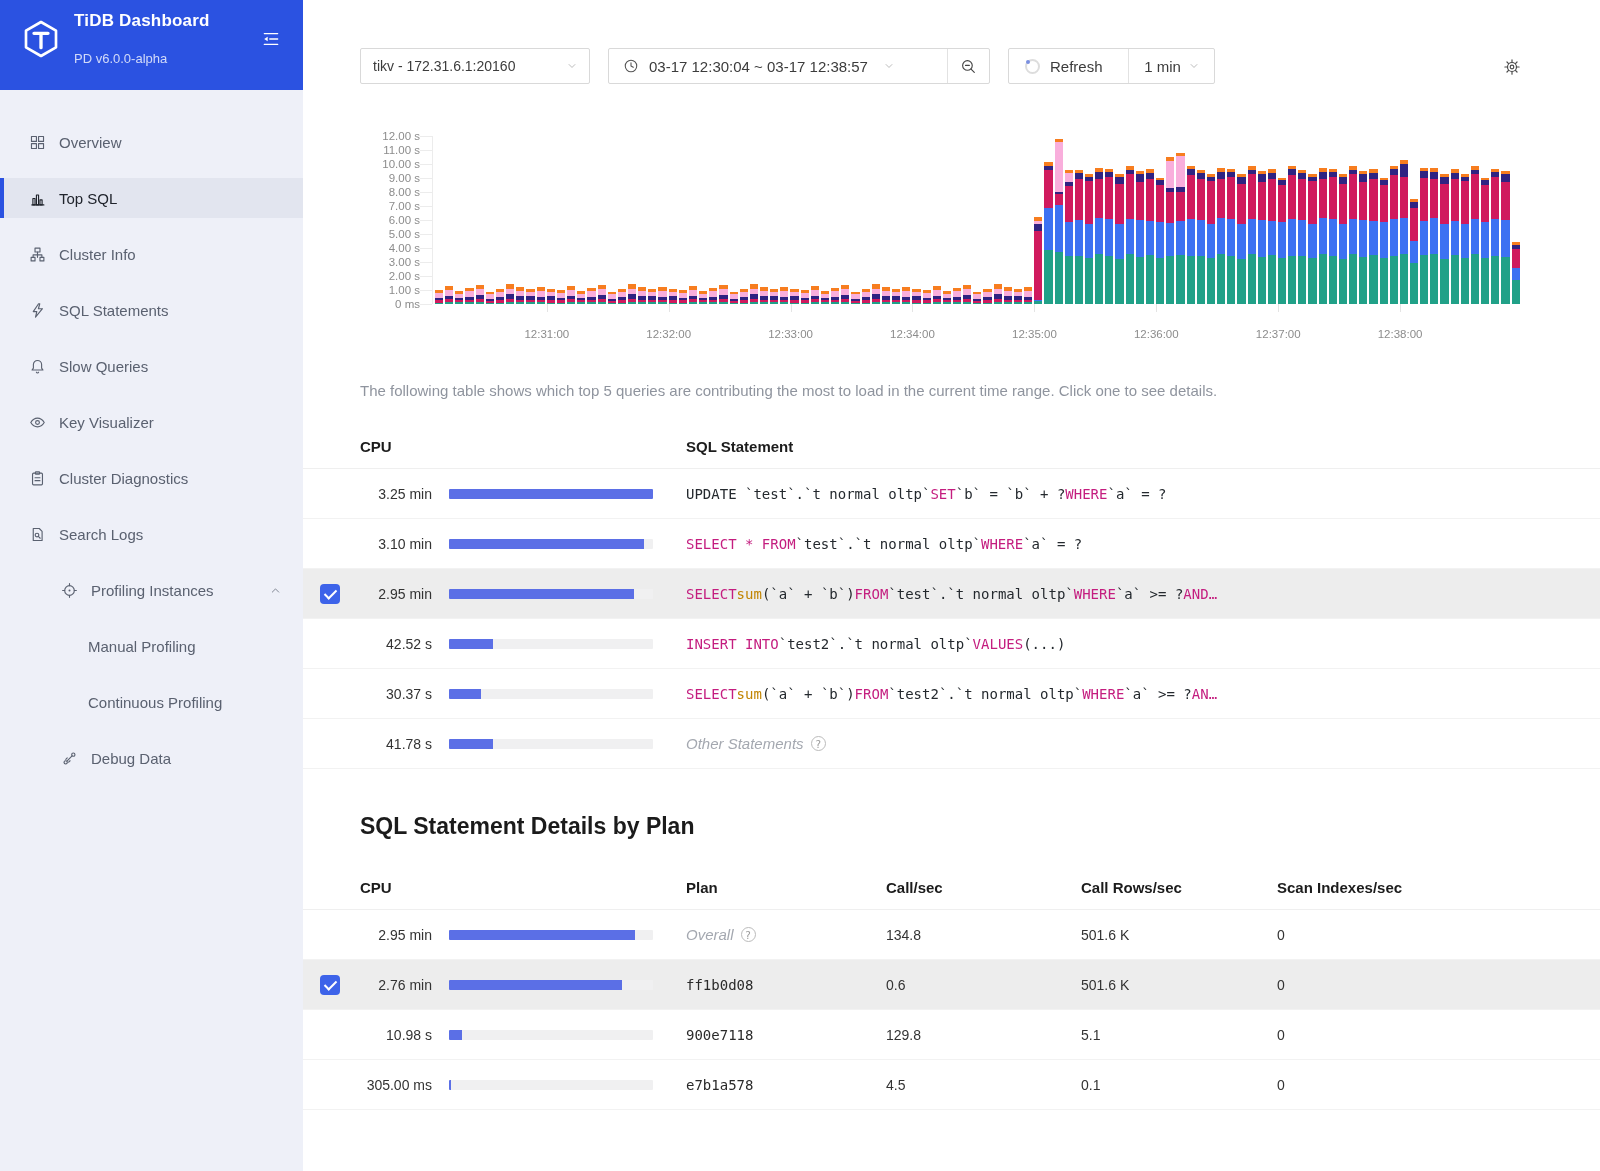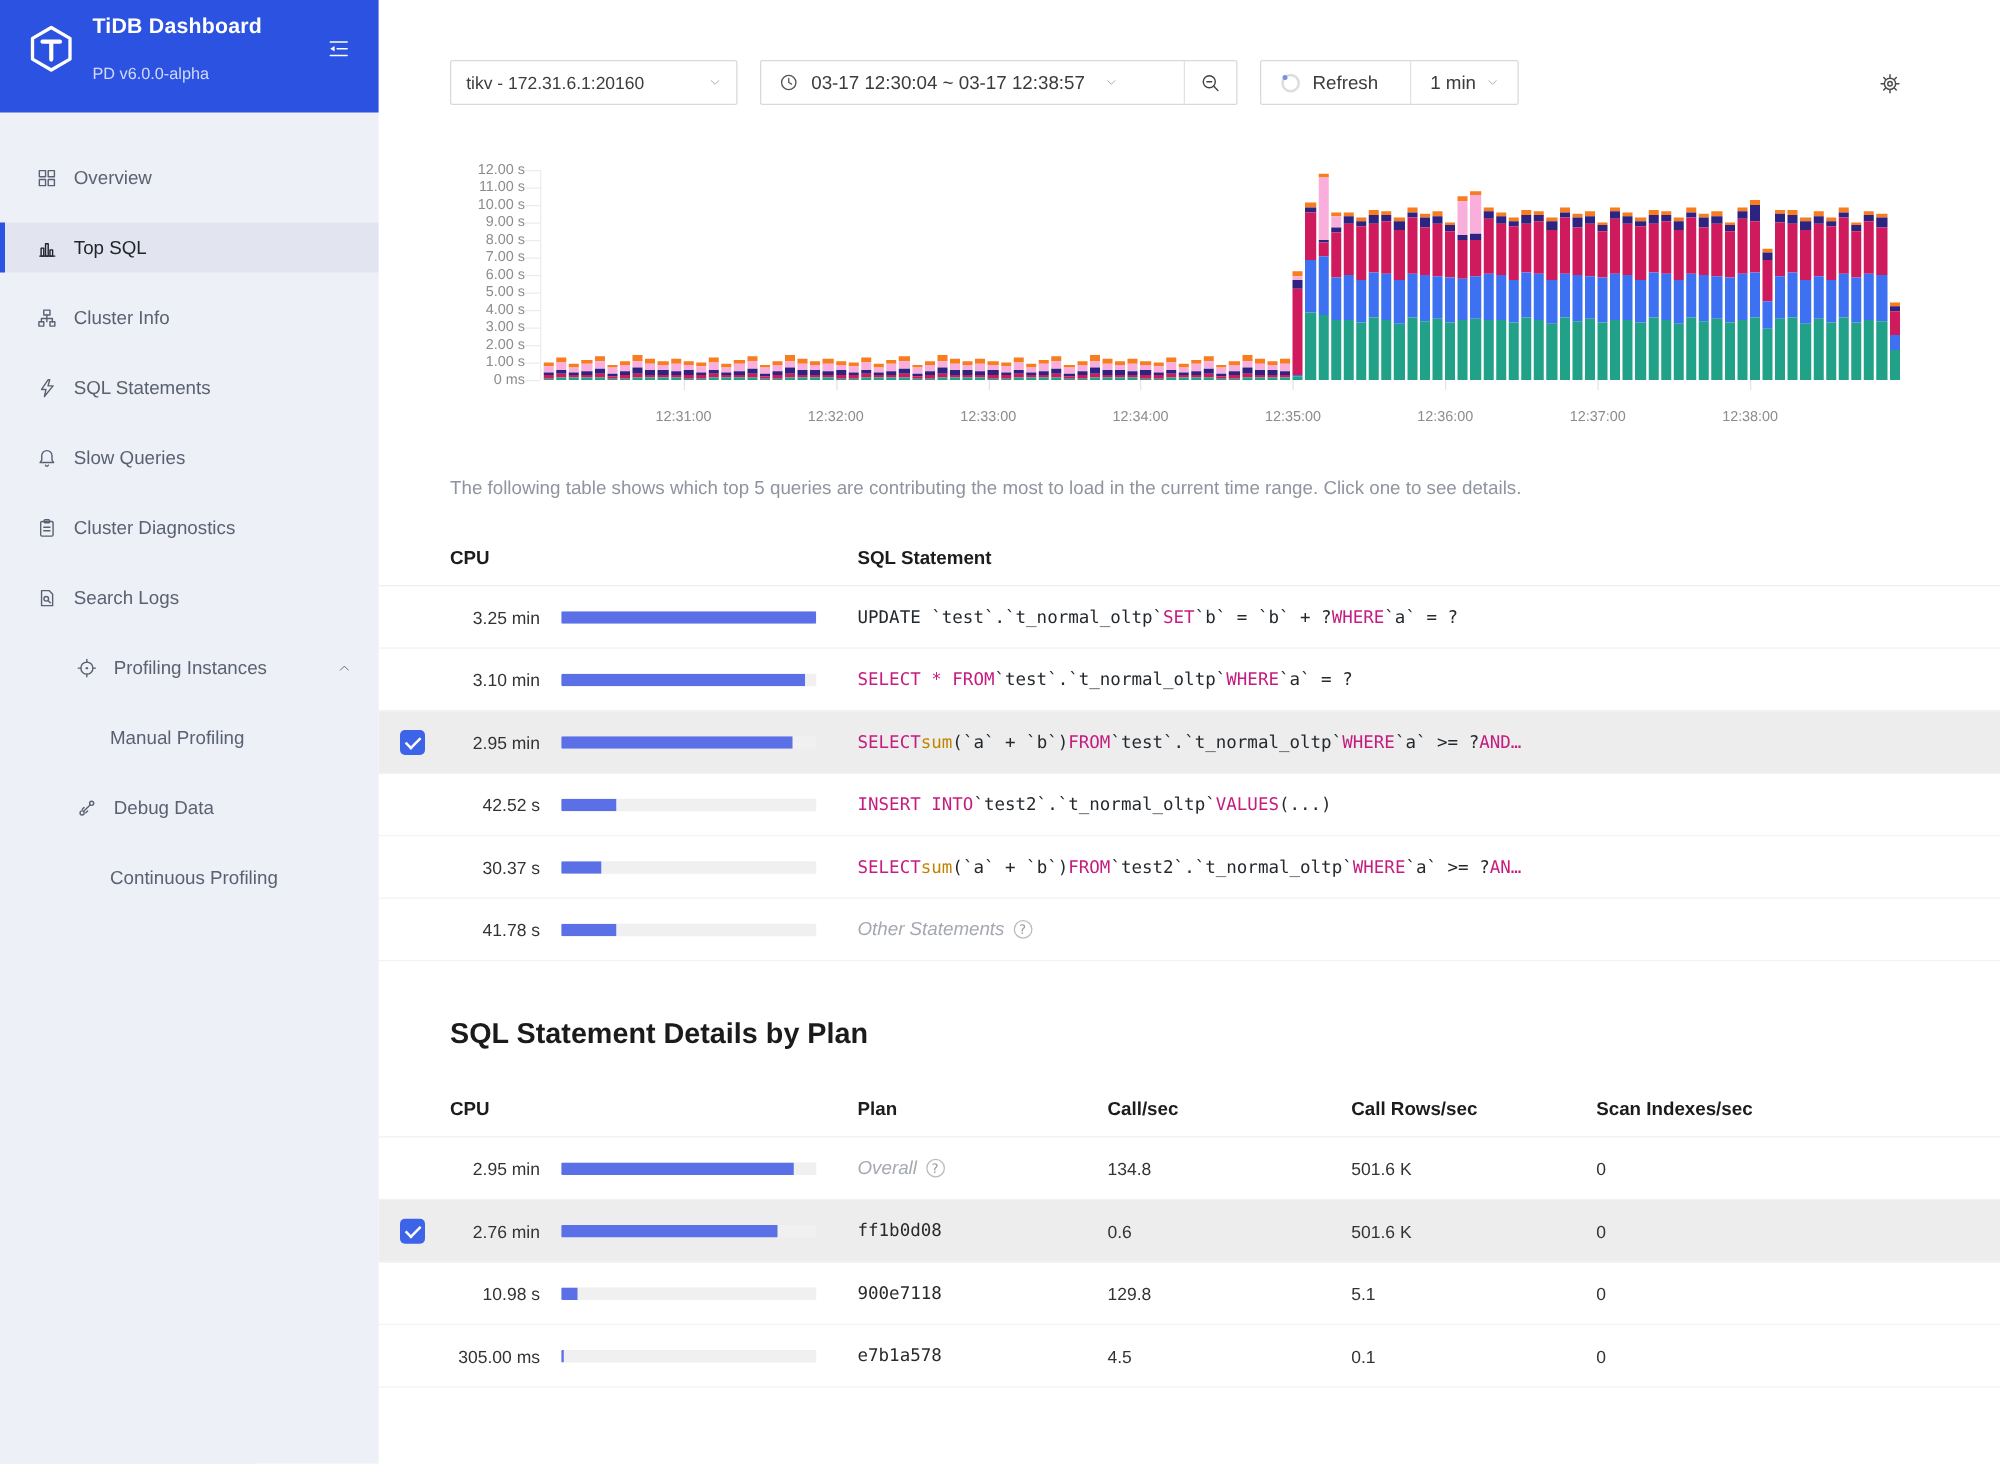--- a/index.html
+++ b/index.html
@@ -216,20 +216,26 @@
           <span>SQL Statements</span>
         </div>
         <div class="nav-item lvl1">
           <svg class="icon ni-icon">
             <use href="#sym-bell-icon"></use>
           </svg>
           <span>Slow Queries</span>
         </div>
         <div class="nav-item lvl1">
           <svg class="icon ni-icon">
+            <use href="#sym-eye-icon"></use>
+          </svg>
+          <span>Key Visualizer</span>
+        </div>
+        <div class="nav-item lvl1">
+          <svg class="icon ni-icon">
             <use href="#sym-report-icon"></use>
           </svg>
           <span>Cluster Diagnostics</span>
         </div>
         <div class="nav-item lvl1">
           <svg class="icon ni-icon">
             <use href="#sym-file-search-icon"></use>
           </svg>
           <span>Search Logs</span>
         </div>
@@ -238,28 +244,28 @@
             <use href="#sym-aim-icon"></use>
           </svg>
           <span>Profiling Instances</span>
           <svg class="icon nav-chev">
             <use href="#sym-chevron-up-icon"></use>
           </svg>
         </div>
         <div class="nav-item lvl3">
           <span>Manual Profiling</span>
         </div>
+        <div class="nav-item lvl3">
+          <span>Continuous Profiling</span>
+        </div>
         <div class="nav-item lvl2">
           <svg class="icon ni-icon">
             <use href="#sym-link-icon"></use>
           </svg>
           <span>Debug Data</span>
-        </div>
-        <div class="nav-item lvl3">
-          <span>Continuous Profiling</span>
         </div>
       </nav>
   </aside>
 
   <main>
 
     <div class="toolbar">
       <div class="ctrl inst">
         <span>tikv - 172.31.6.1:20160</span>
         <svg class="icon chev" style="color:#9a9a9a">

